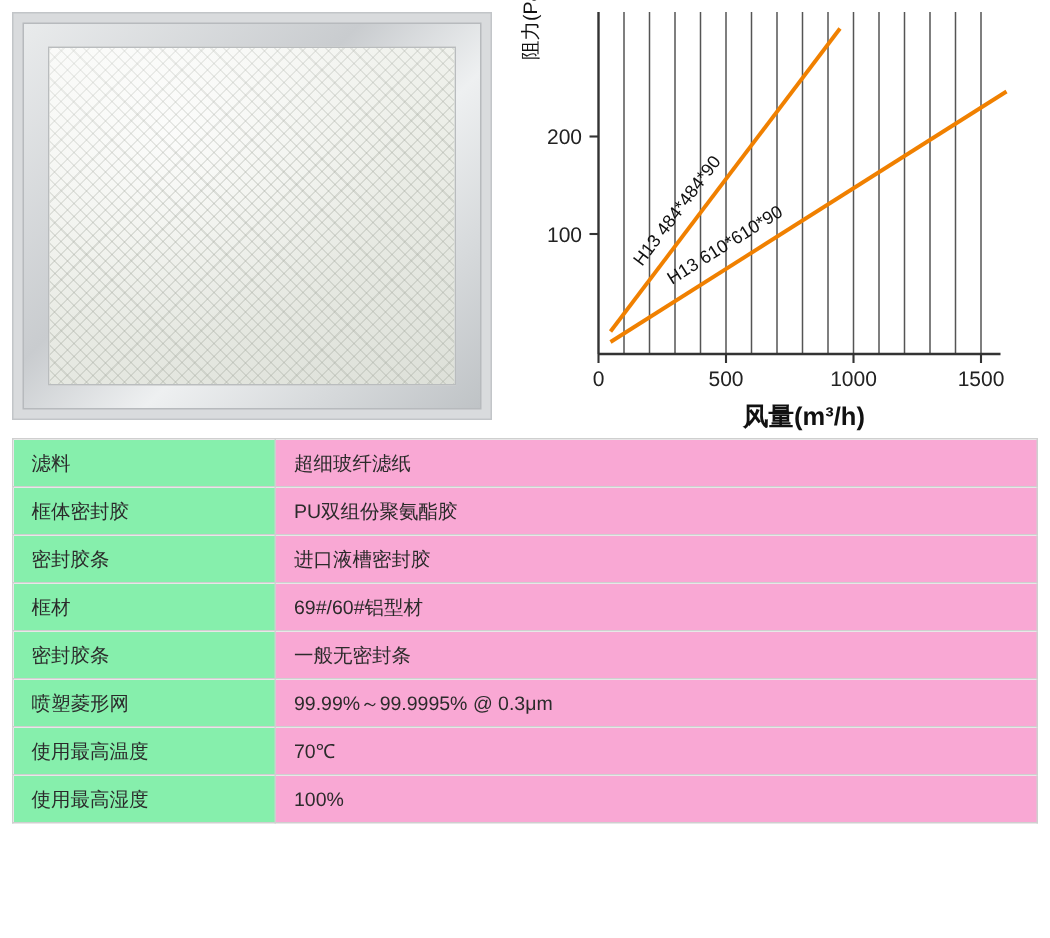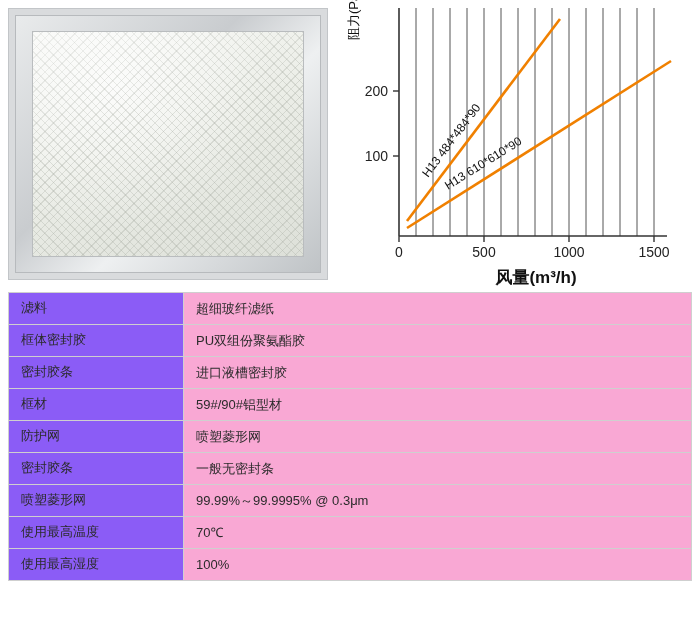--- a/index.html
+++ b/index.html
@@ -108,22 +108,21 @@
     border: 1px solid #cfcfcf;
     padding: 0 12px;
     color: #2b2b2b;
     font-size: 13px;
     line-height: 1.2;
     white-space: nowrap;
     overflow: hidden;
   }
   #spec-table td.label-cell {
     width: 150px;
-    background: #8b5cf6;
-    font-family: Liberation Mono, monospace;
+    background: #86efac;
   }
   #spec-table td.value-cell {
     background: #f9a8d4;
   }
 </style>
 </head>
 <body>
 
 <div id="page">
 
@@ -208,25 +207,21 @@
       <tr>
         <td class="label-cell">框体密封胶</td>
         <td class="value-cell">PU双组份聚氨酯胶</td>
       </tr>
       <tr>
         <td class="label-cell">密封胶条</td>
         <td class="value-cell">进口液槽密封胶</td>
       </tr>
       <tr>
         <td class="label-cell">框材</td>
-        <td class="value-cell">59#/90#铝型材</td>
-      </tr>
-      <tr>
-        <td class="label-cell">防护网</td>
-        <td class="value-cell">喷塑菱形网</td>
+        <td class="value-cell">69#/60#铝型材</td>
       </tr>
       <tr>
         <td class="label-cell">密封胶条</td>
         <td class="value-cell">一般无密封条</td>
       </tr>
       <tr>
         <td class="label-cell">喷塑菱形网</td>
         <td class="value-cell">99.99%～99.9995% @ 0.3μm</td>
       </tr>
       <tr>

